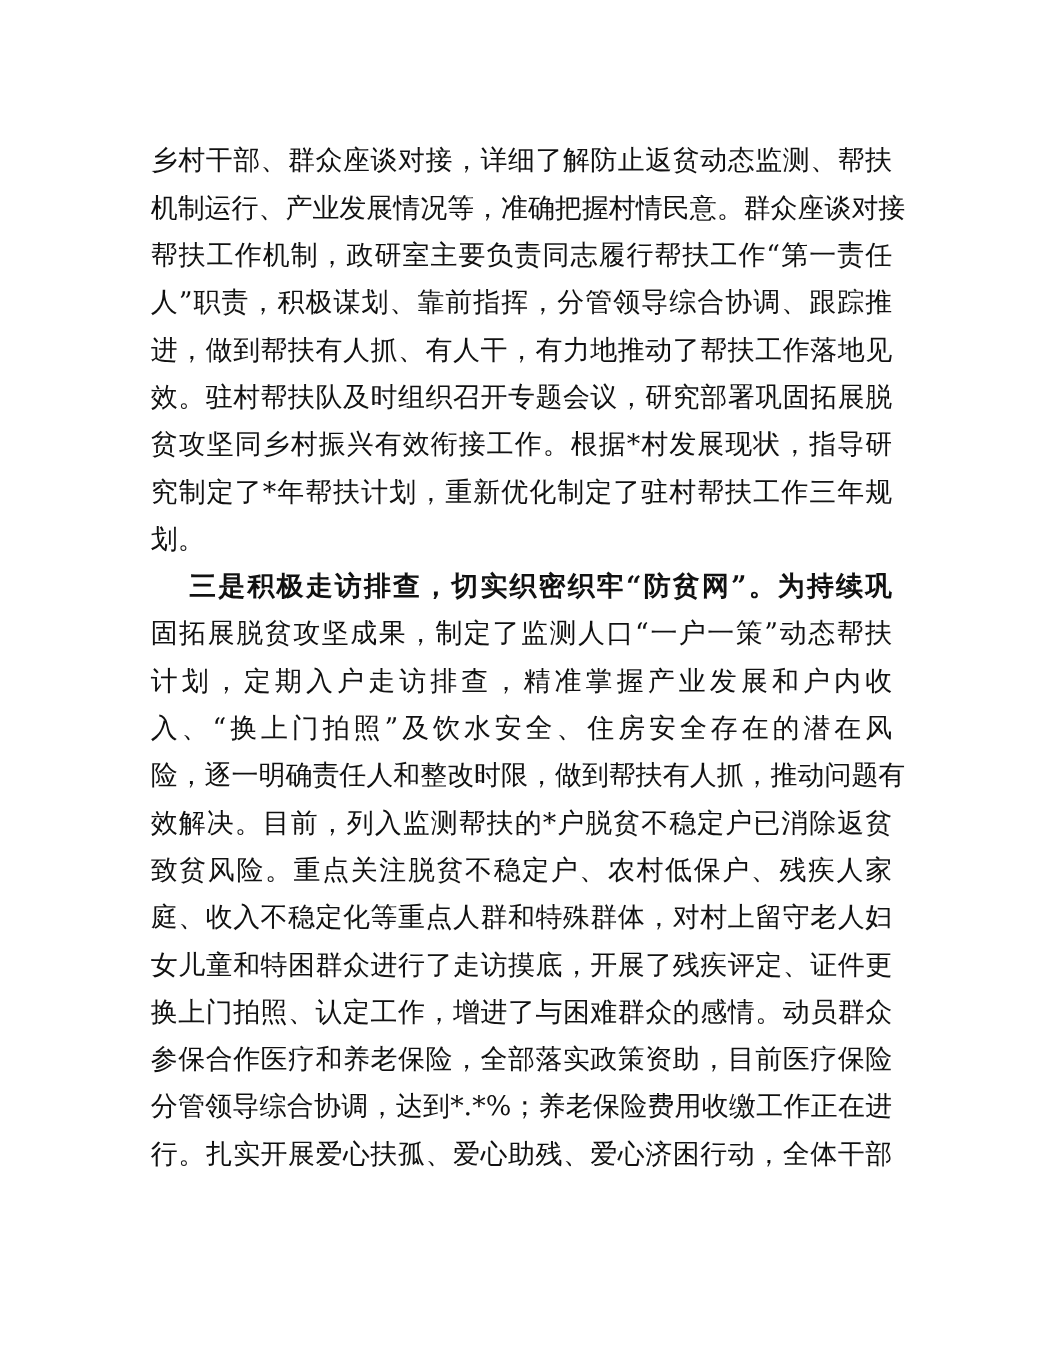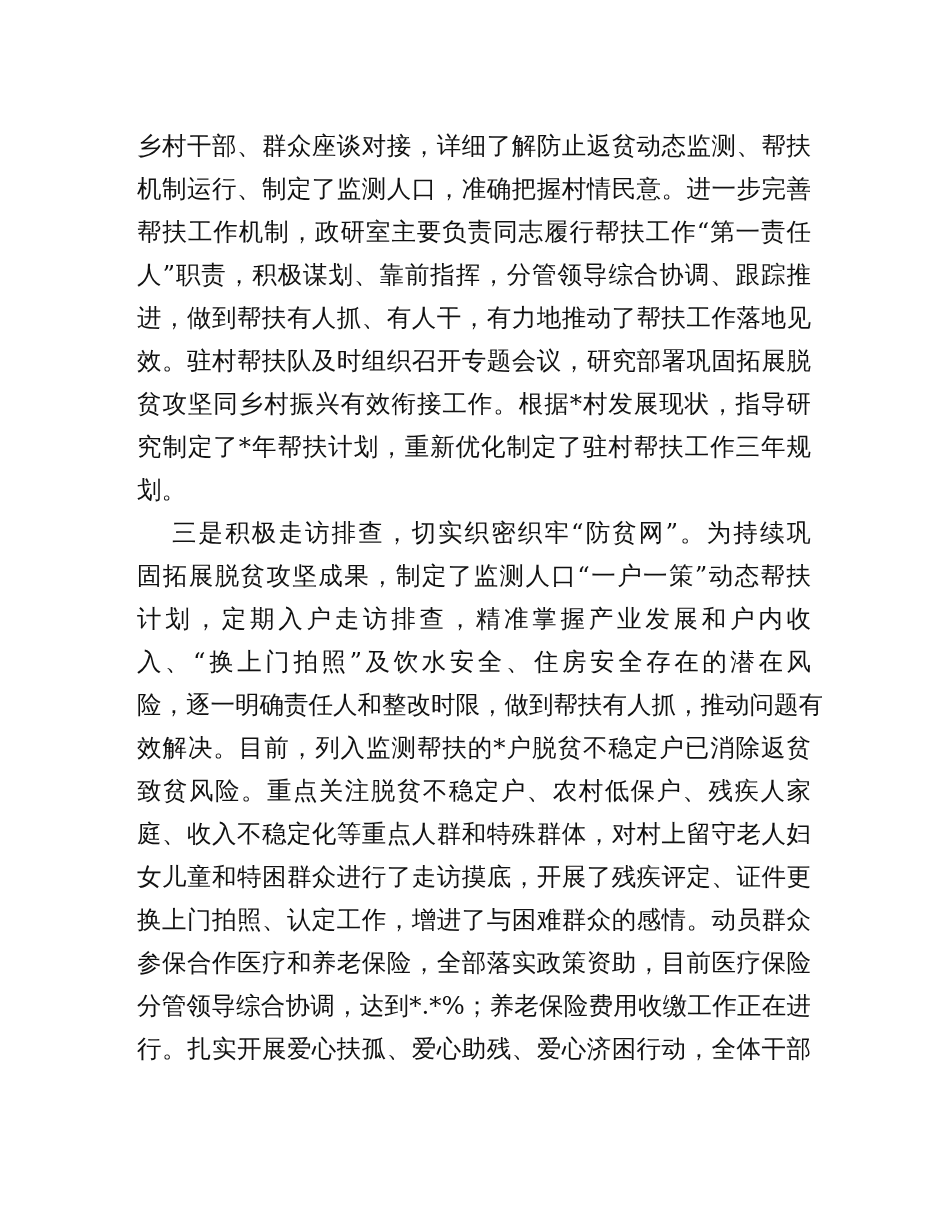--- a/index.html
+++ b/index.html
@@ -28,33 +28,34 @@
       font-family: "DejaVu Serif", "Liberation Serif", serif;
       font-size: 24.5px;
       color: #111111;
       white-space: nowrap;
       text-align: justify;
       text-align-last: justify;
     }
     .line.indent {
       left: 172px;
       width: 639px;
+      font-weight: bold;
     }
     .line.last {
       text-align-last: left;
     }
   </style>
 </head>
 <body>
 
 <div class="page">
 
   <div>
     <div class="line" style="top:124px">乡村干部、群众座谈对接，详细了解防止返贫动态监测、帮扶</div>
-    <div class="line" style="top:167px">机制运行、制定了监测人口，准确把握村情民意。进一步完善</div>
+    <div class="line" style="top:167px">机制运行、产业发展情况等，准确把握村情民意。群众座谈对接</div>
     <div class="line" style="top:210px">帮扶工作机制，政研室主要负责同志履行帮扶工作“第一责任</div>
     <div class="line" style="top:253px">人”职责，积极谋划、靠前指挥，分管领导综合协调、跟踪推</div>
     <div class="line" style="top:296px">进，做到帮扶有人抓、有人干，有力地推动了帮扶工作落地见</div>
     <div class="line" style="top:339px">效。驻村帮扶队及时组织召开专题会议，研究部署巩固拓展脱</div>
     <div class="line" style="top:382px">贫攻坚同乡村振兴有效衔接工作。根据*村发展现状，指导研</div>
     <div class="line" style="top:425px">究制定了*年帮扶计划，重新优化制定了驻村帮扶工作三年规</div>
     <div class="line last" style="top:468px">划。</div>
   </div>
 
   <div>

